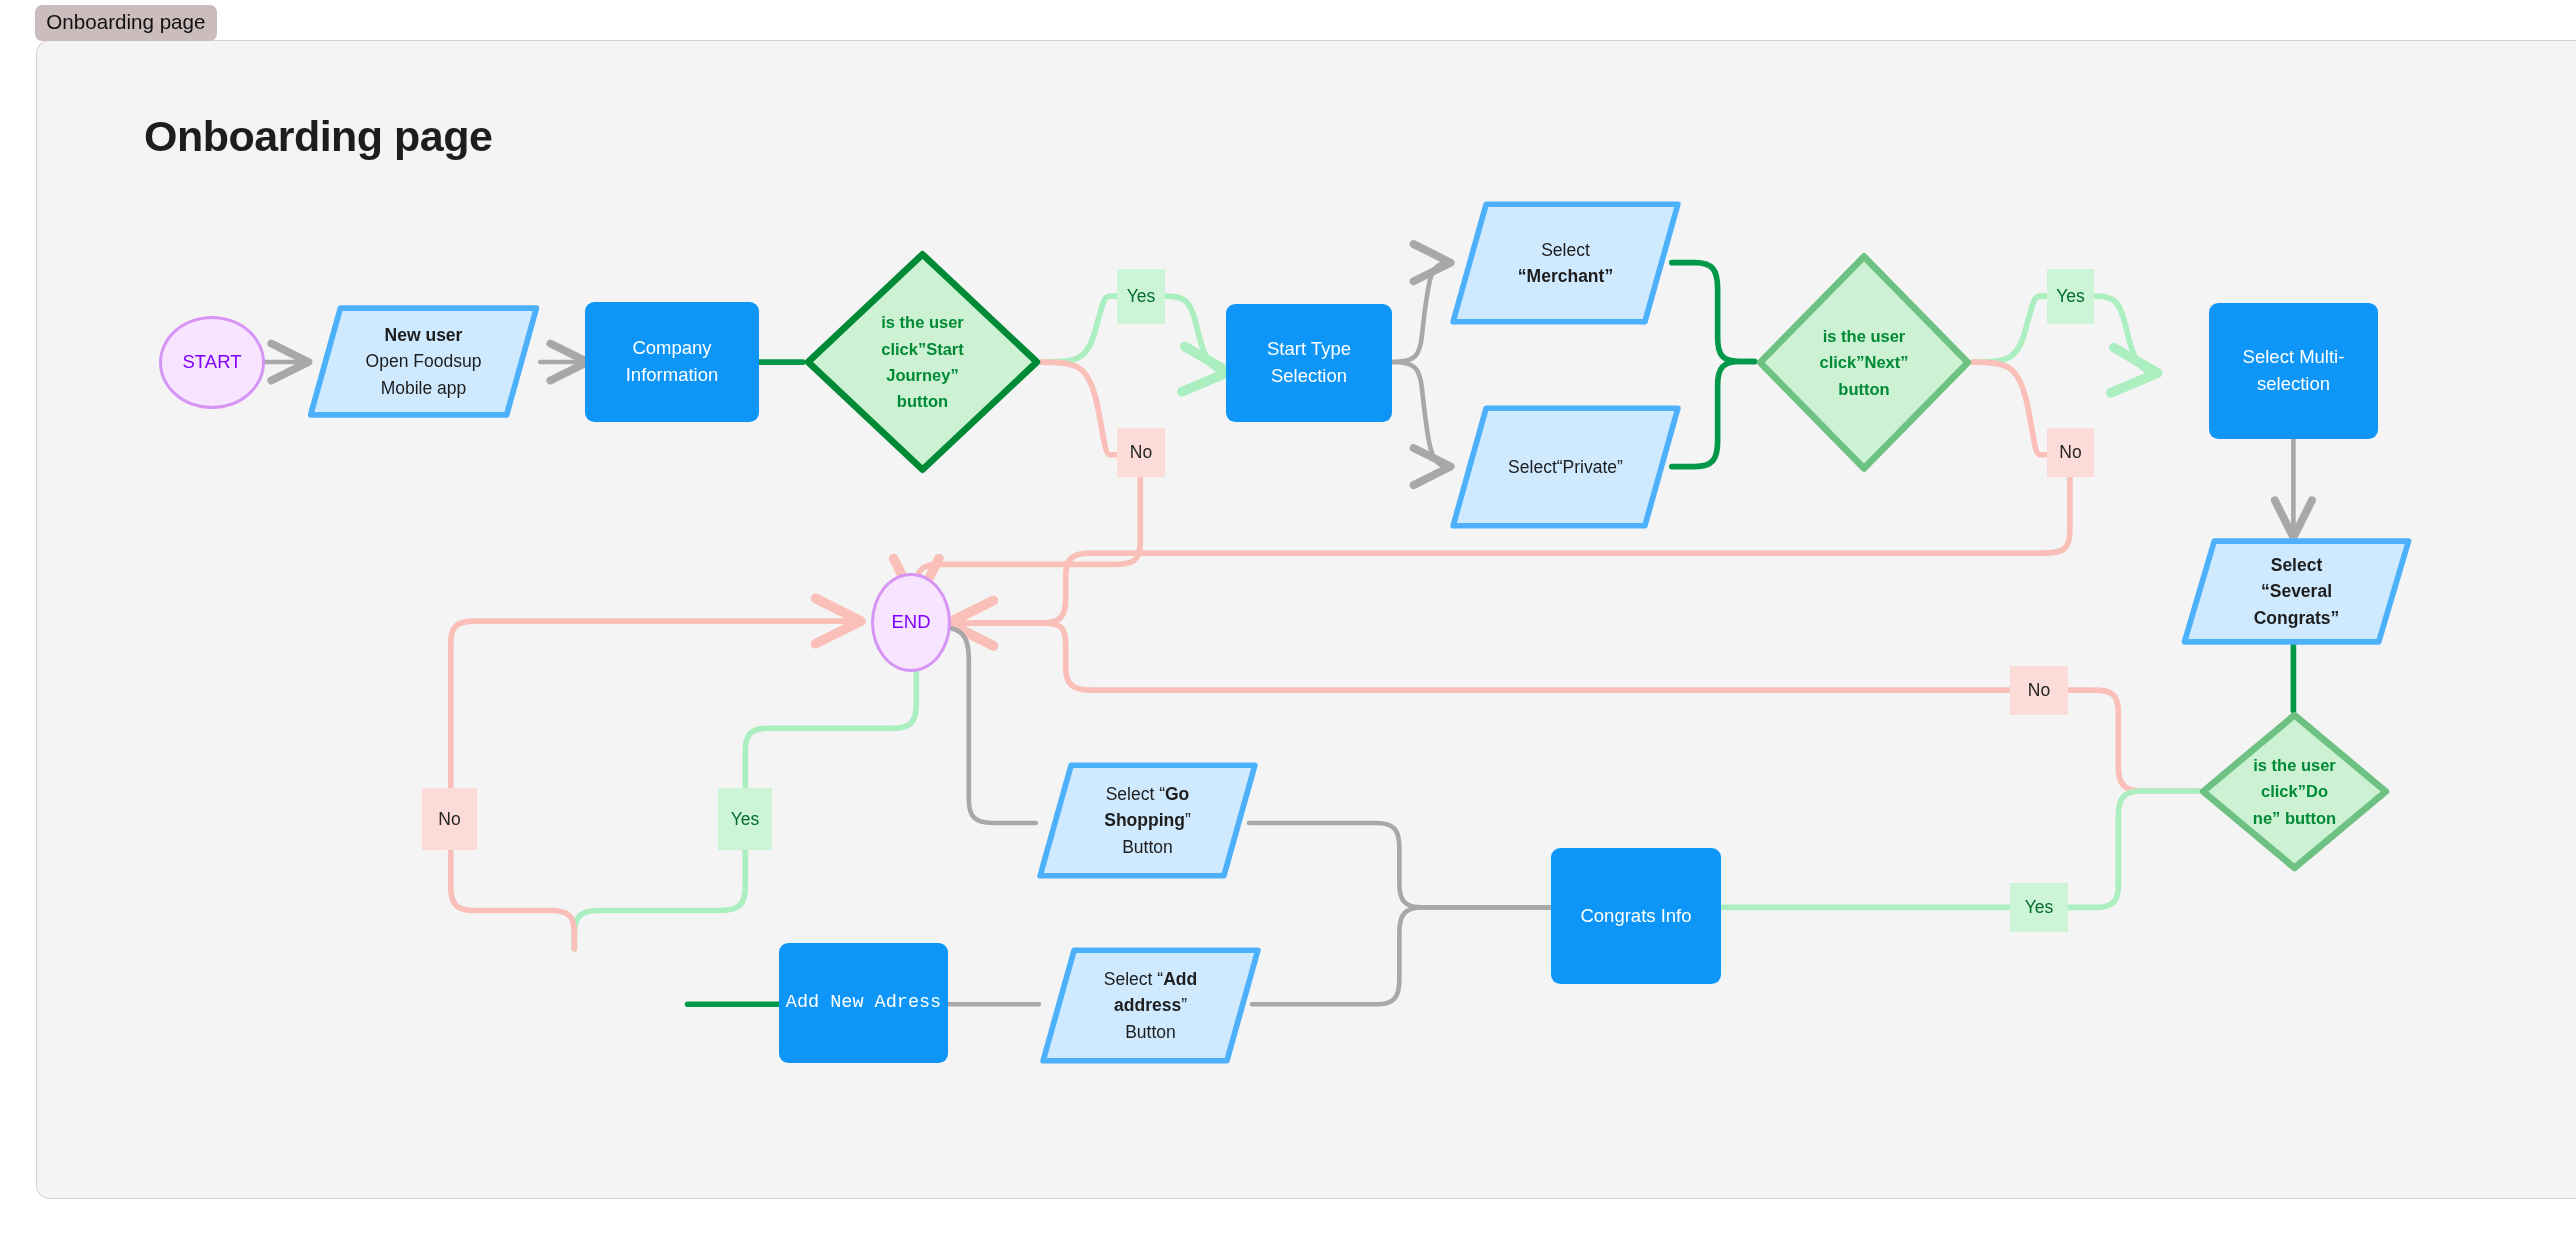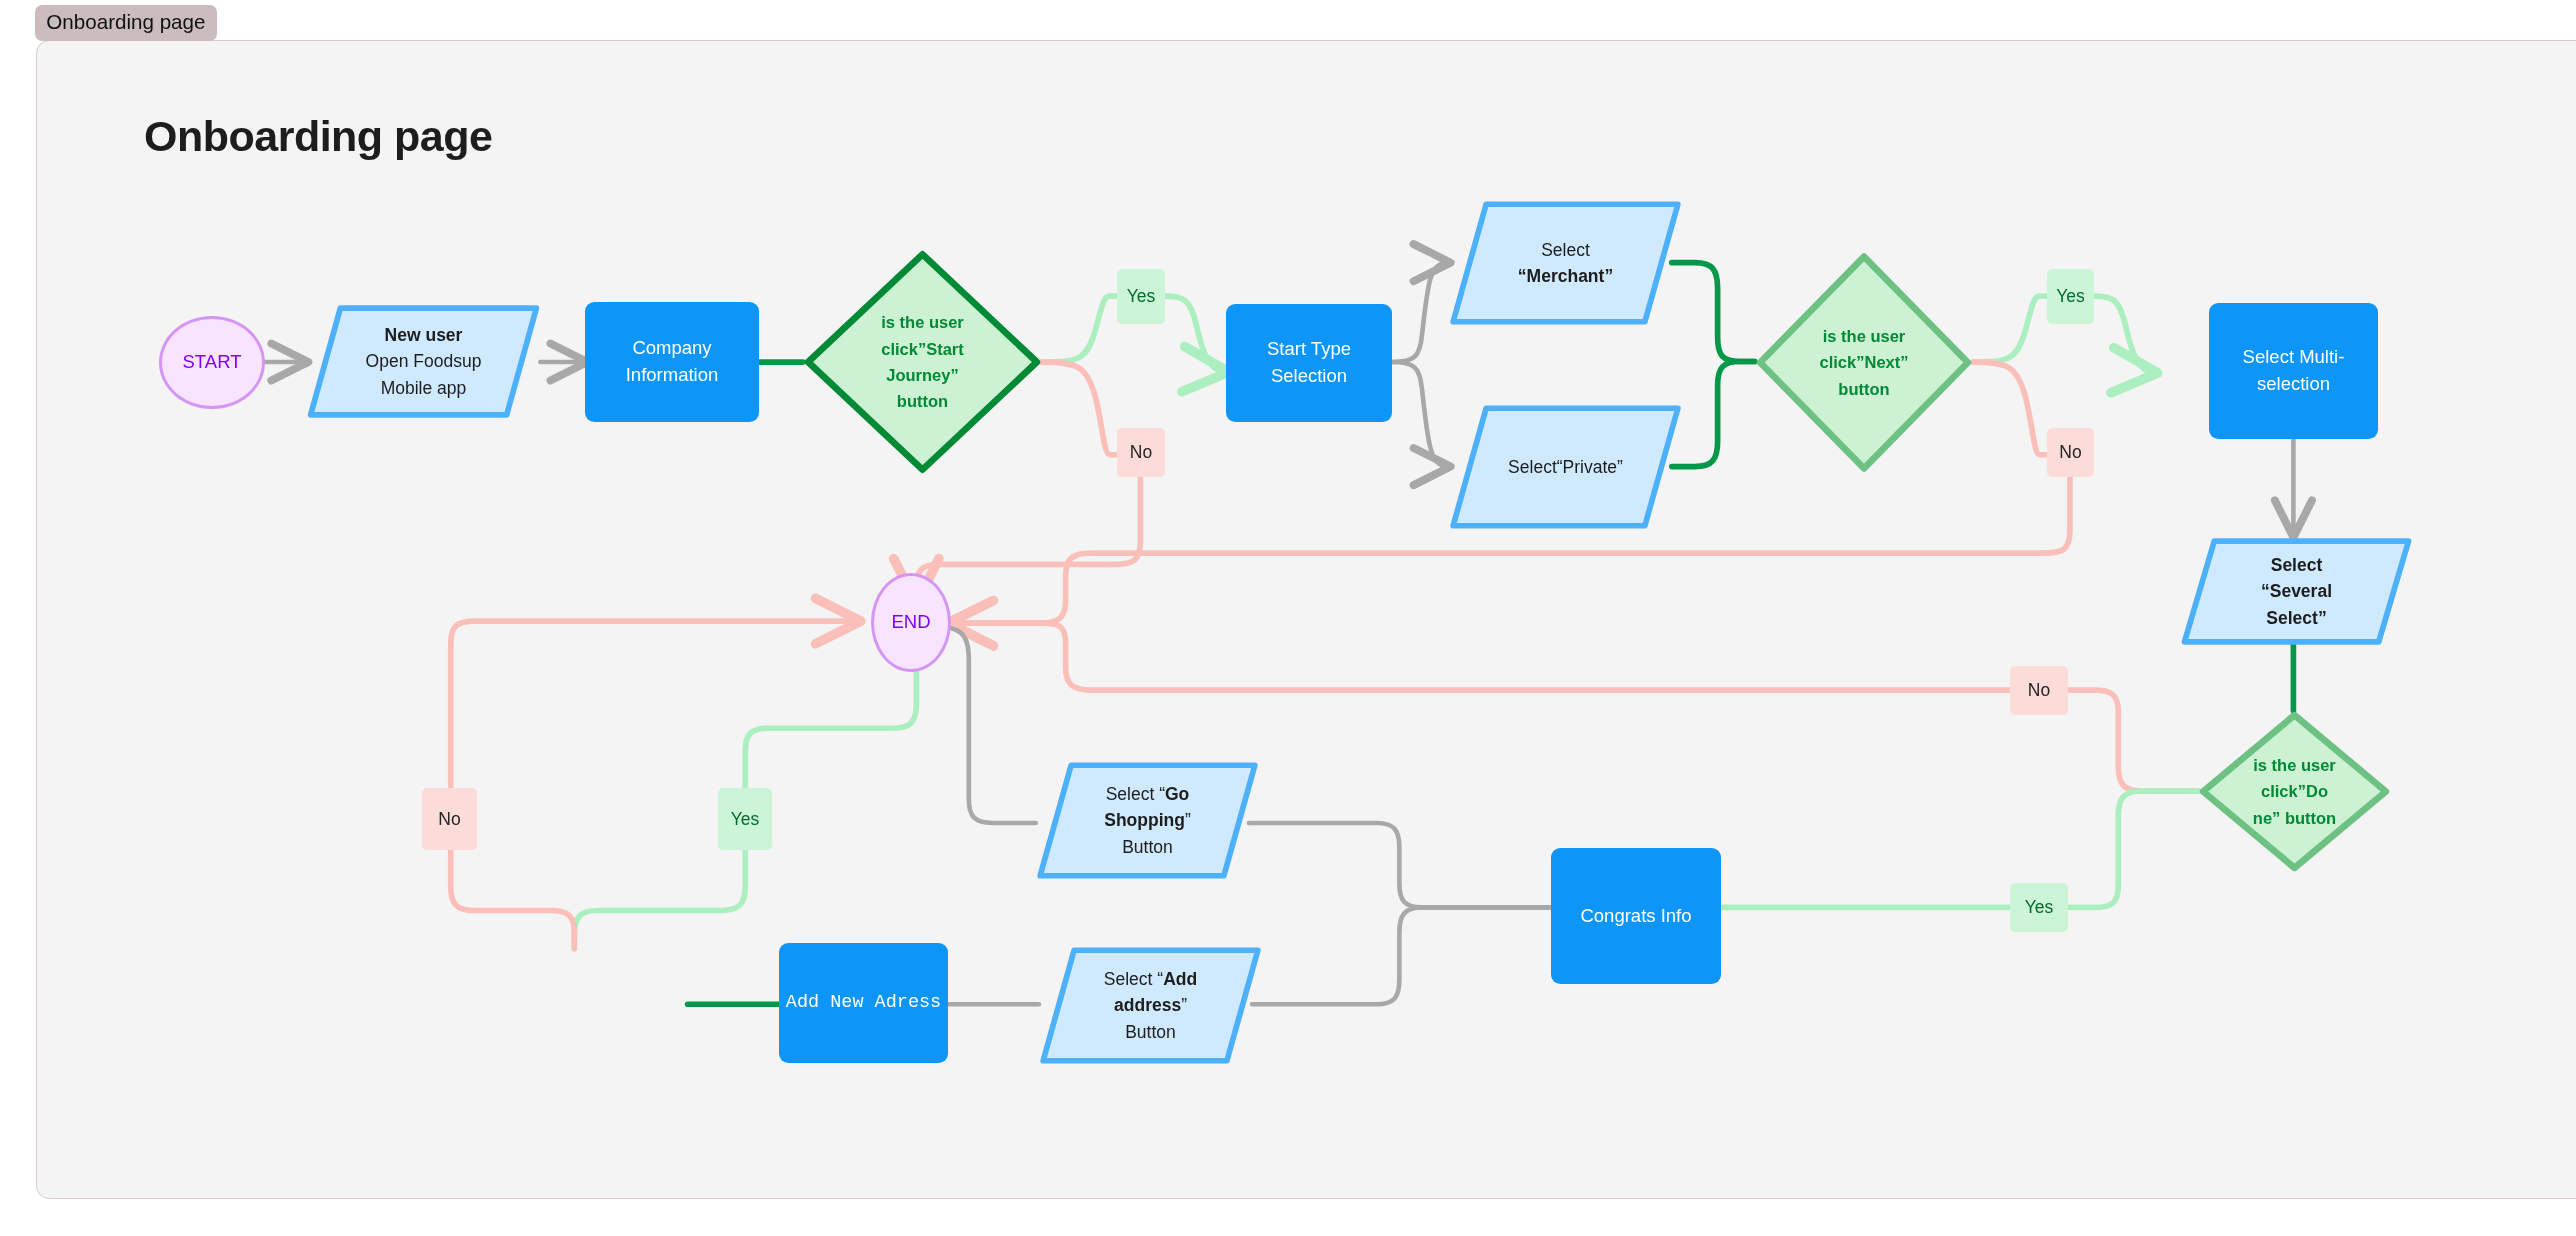--- a/index.html
+++ b/index.html
@@ -141,21 +141,21 @@
     box-sizing: border-box;
     white-space: pre-line;
   }
   
   .chip {
     position: absolute;
     z-index: 3;
     display: flex;
     align-items: center;
     justify-content: center;
-    border-radius: 5px;
+    border-radius: 0;
     font-size: 17.5px;
   }
   .chip-yes { background: #ccf5d7; color: #036b2c; }
   .chip-no  { background: #fcdcd8; color: #252525; }
 </style>
 </head>
 <body>
 
 <div id="root">
 
@@ -319,21 +319,21 @@
 selection</span>
   </div>
 
   <div class="io-wrap" style="left:2180px; top:536px; width:233px; height:111px;">
     <svg width="233" height="111" viewBox="0 0 452 216">
       <path d="M 66,10 L 444,10 L 386,206 L 8,206 Z" fill="#cfe9ff" stroke="#4db0fb" stroke-width="11" stroke-linejoin="round"></path>
     </svg>
     <div class="io-label" style="flex-direction:column;">
       <b>Select</b>
       <b>“Several</b>
-      <b>Select”</b>
+      <b>Congrats”</b>
     </div>
   </div>
 
   <div class="diamond-wrap" style="left:2199px; top:711px; width:191px; height:161px;">
     <svg width="191" height="161" viewBox="0 0 370 312">
       <path d="M 185,8 L 362,156 L 185,304 L 8,156 Z" fill="#ccf2d3" stroke="#6cc183" stroke-width="13" stroke-linejoin="round"></path>
     </svg>
     <div class="diamond-label" style="padding:0 27px;">is the user
 click”Do
 ne” button</div>

